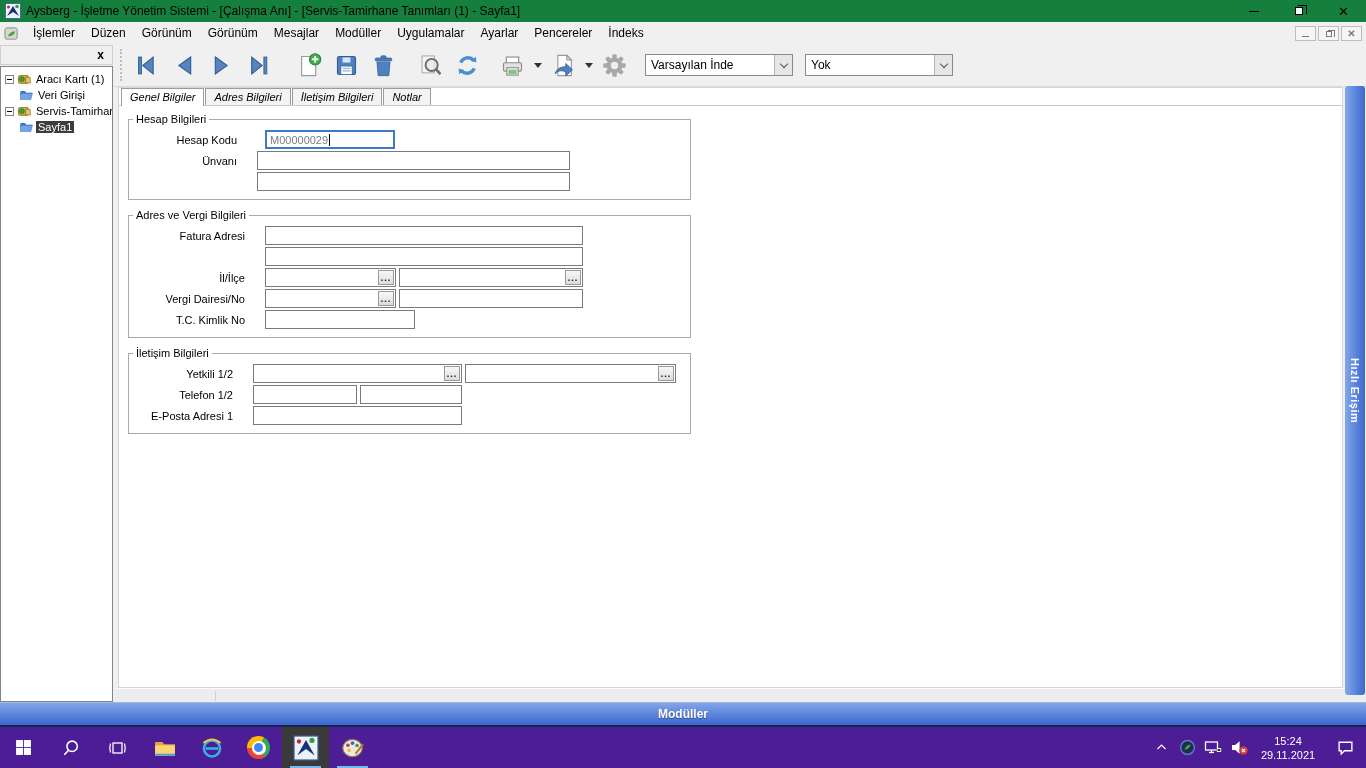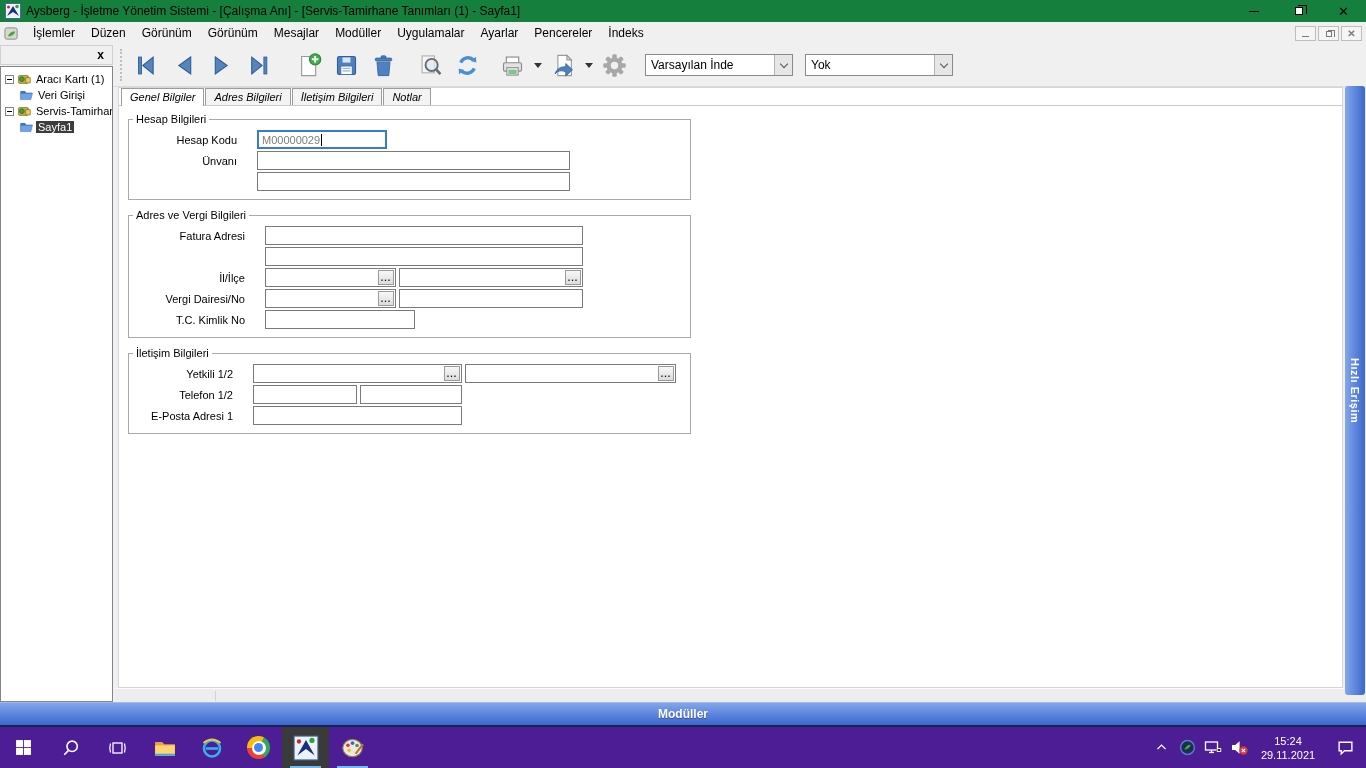--- a/index.html
+++ b/index.html
@@ -57,21 +57,21 @@
   .tab-row { height:18px; display:flex; align-items:flex-end; border-bottom:1px solid #c9c9c9; padding-left:2px;font-style:italic; }
   .tab { font-size:11px; padding:2px 8px 2px; background:#f3f3f3; border:1px solid #9c9c9c; border-bottom:none; margin-right:1px; position:relative; color:#000; }
   .tab.active { background:#fff; padding-bottom:3px; margin-bottom:-1px; }
 
   fieldset { border:1px solid #a9a9a9; width:563px; margin:7px 0 9px 9px; padding:3px 6px 8px 0; }
   legend { font-size:11px; padding:0 3px; margin-left:4px; }
   .frow { display:flex; align-items:center; margin-top:2px; }
   .flabel { text-align:right; padding-right:20px; font-size:11px; flex:none; color:#000; }
   .g1 .flabel { width:128px; } .g2 .flabel { width:136px; } .g3 .flabel { width:124px; }
   .inp { height:19px; background:#fff; border:1px solid #7b7b7b; position:relative; display:flex; align-items:center; flex:none; }
-  .inp.focused { border:2px solid #3a7bc8; }
+  .inp.focused { border:2px solid #3a7bc8;margin-left:8px; }
   .inp-text { font-size:11px; color:#7d7d7d; padding-left:3px; white-space:nowrap; }
   .caret { width:1px; height:12px; background:#000; margin-left:1px; }
   .browse { position:absolute; right:1px; top:1px; bottom:1px; width:16px; background:linear-gradient(#f8f8f8,#dcdcdc); border:1px solid #9a9a9a; font-size:9px; font-weight:bold; letter-spacing:1px; display:flex; align-items:center; justify-content:center; color:#111; }
   .gap3 { width:3px; flex:none; }
 
   
   .quick-strip { position:absolute; right:1px; top:86px; width:20px; bottom:73px; background:linear-gradient(to right,#83a7ec,#3a67cc); border-radius:3px; display:flex; align-items:center; justify-content:center; z-index:12; }
   .quick-text { writing-mode:vertical-rl; font-size:11px; font-weight:bold; color:#fff; letter-spacing:0.5px; }
 
   

